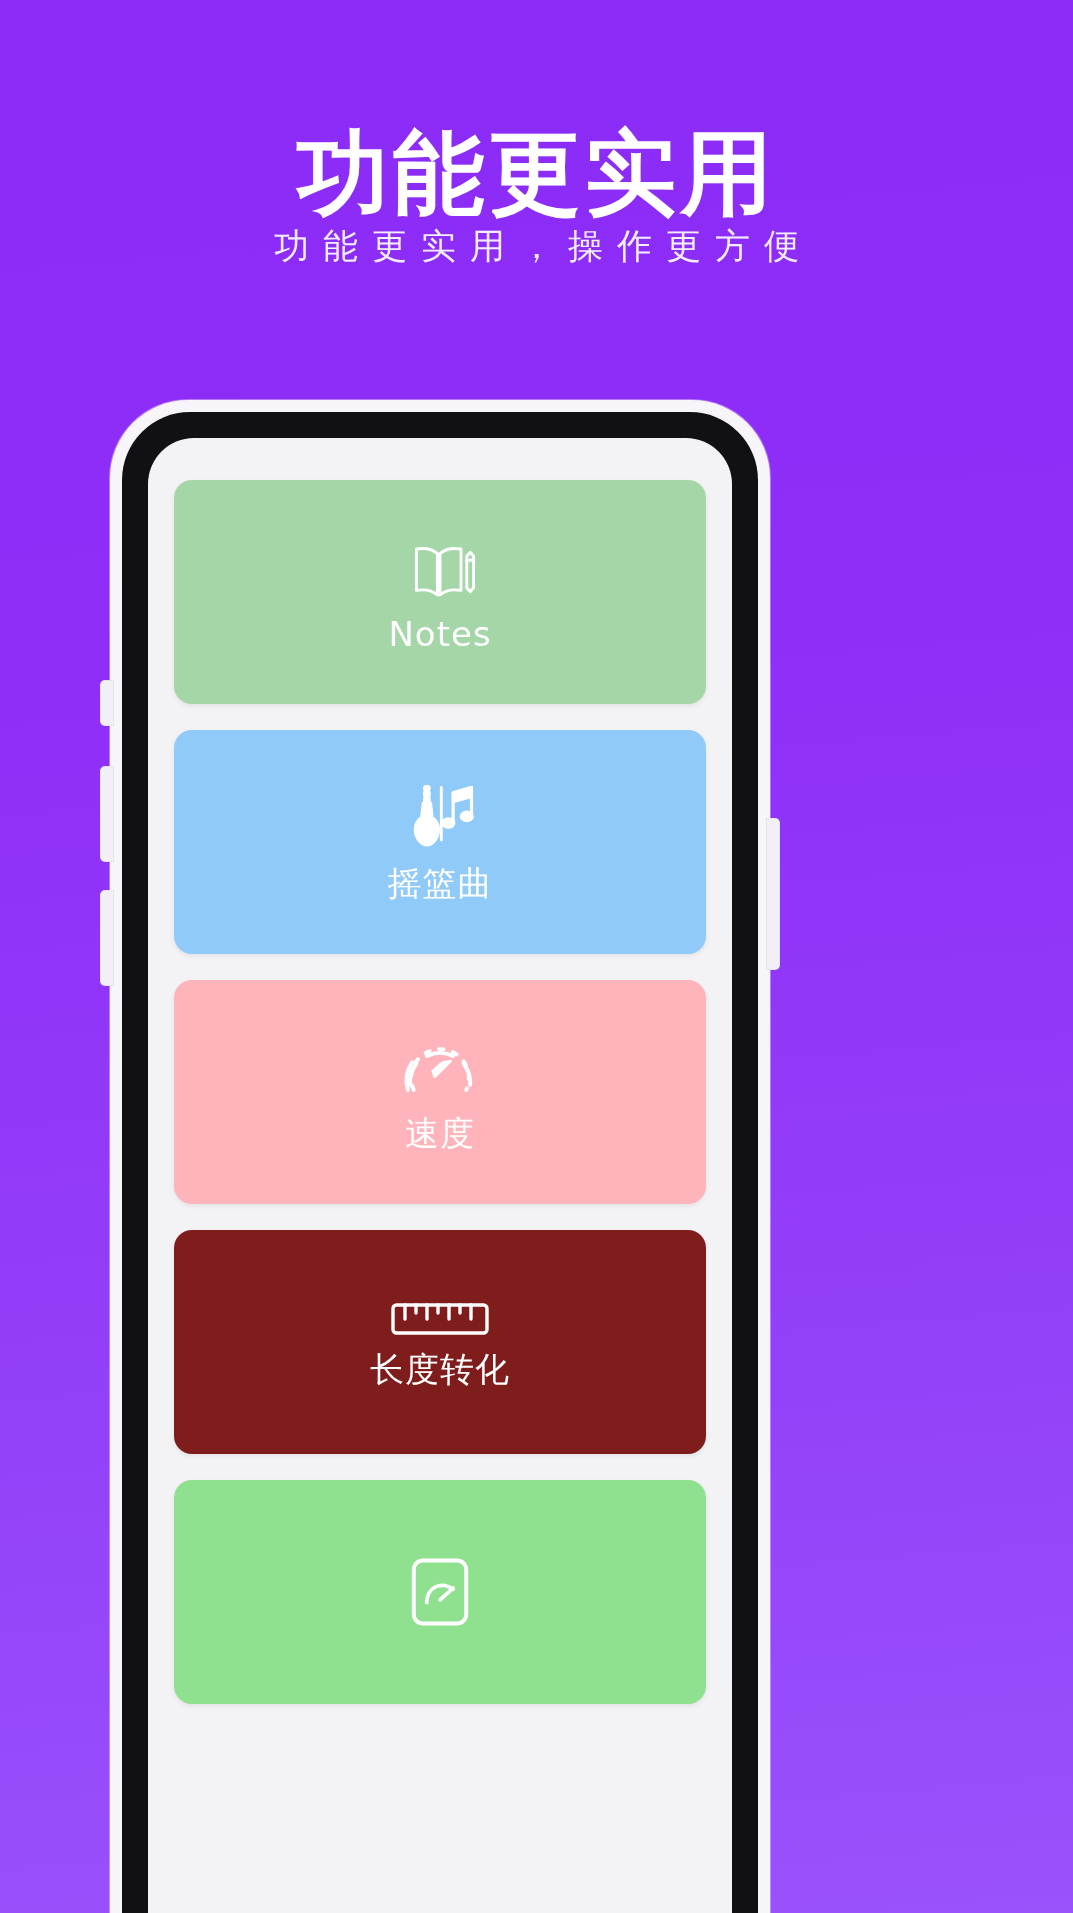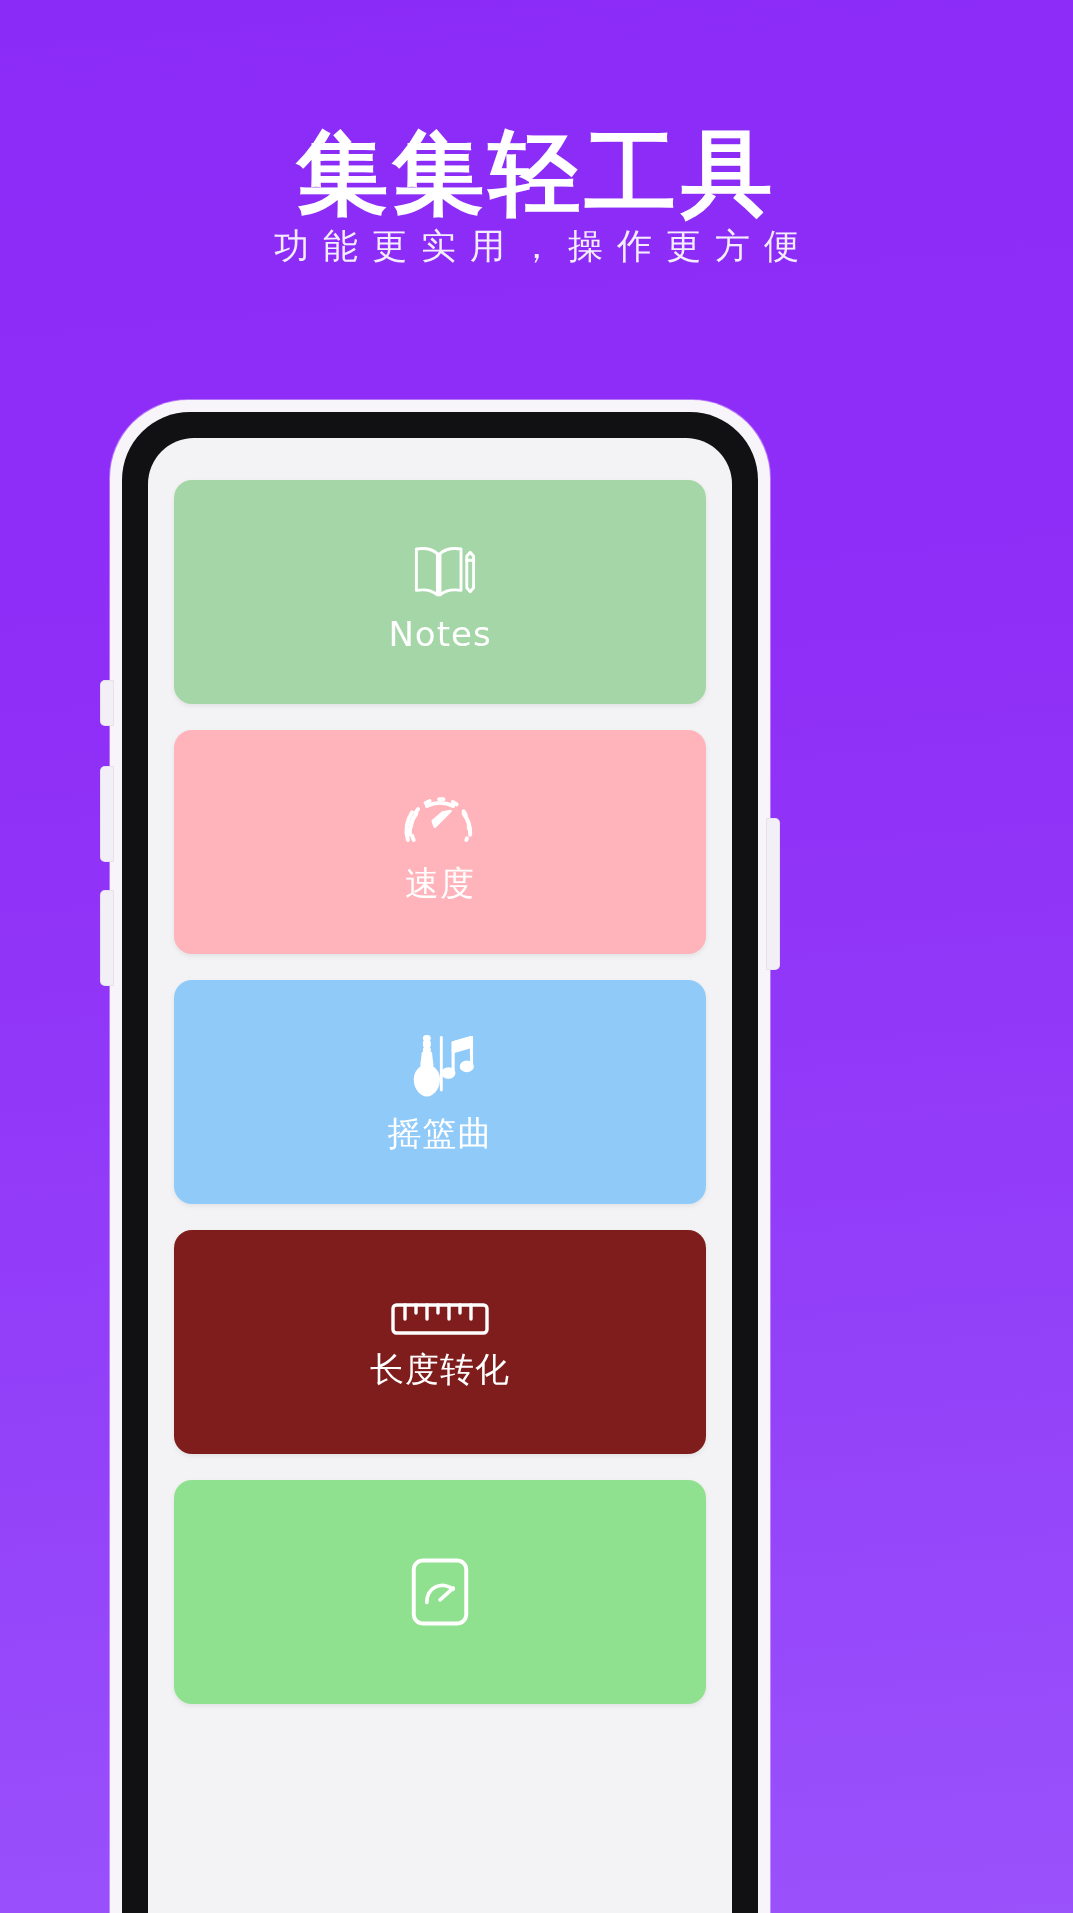--- a/index.html
+++ b/index.html
@@ -96,21 +96,21 @@
     color:#ffffff;
     font-weight:400;
     letter-spacing:1px;
     font-family:"DejaVu Sans","Liberation Sans",sans-serif;
   }
 </style>
 </head>
 <body>
 
 <div class="header">
-  <div class="app-title">集集轻工具</div>
+  <div class="app-title">功能更实用</div>
   <div class="app-subtitle">功能更实用，操作更方便</div>
 </div>
 
 <div class="phone-wrap">
   <div class="phone-rim"></div>
 
   <div class="btn-side btn-mute"></div>
   <div class="btn-side btn-volup"></div>
   <div class="btn-side btn-voldn"></div>
   <div class="btn-side btn-power"></div>
@@ -123,58 +123,58 @@
           <span class="tool-icon">
             <svg viewBox="0 0 64 64" fill="none" stroke="#ffffff" stroke-width="2.2" stroke-linecap="round" stroke-linejoin="round">
               <path d="M30 18 C26 14.5 20 13.5 14 14.5 L14 46 C20 45 26 46 30 49.5 Z"></path>
               <path d="M32 18 C36 14.5 42 13.5 48 14.5 L48 46 C42 45 36 46 32 49.5 Z"></path>
               <line x1="31" y1="18.5" x2="31" y2="49"></line>
               <path d="M55 17 L57.6 20 L57.6 44 L55 47 L52.4 44 L52.4 20 Z"></path>
               <line x1="52.4" y1="23" x2="57.6" y2="23"></line>
             </svg>
           </span>
           <span class="tool-label">Notes</span>
+        </div>
+
+        <div class="tool-card" style="background:#90caf9;">
+          <span class="tool-icon">
+            <svg viewBox="0 0 64 64" fill="none" stroke="#ffffff" stroke-width="2" stroke-linecap="round" stroke-linejoin="round">
+
+              <path d="M22 30 C16 30 13 35 13 40 C13 46 17 52 22 52 C27 52 31 46 31 40 C31 35 28 30 22 30 Z" fill="#ffffff" stroke="#ffffff"></path>
+              <path d="M18 30 C18 26 19 23 19 20 L25 20 C25 23 26 26 26 30" fill="#ffffff" stroke="#ffffff"></path>
+              <rect x="20" y="7" width="4" height="14" rx="1.6" fill="#ffffff" stroke="#ffffff"></rect>
+              <circle cx="18.4" cy="10.5" r="1.1" fill="#90caf9" stroke="none"></circle>
+              <circle cx="25.6" cy="10.5" r="1.1" fill="#90caf9" stroke="none"></circle>
+              <circle cx="18.4" cy="15.5" r="1.1" fill="#90caf9" stroke="none"></circle>
+              <circle cx="25.6" cy="15.5" r="1.1" fill="#90caf9" stroke="none"></circle>
+
+              <line x1="33" y1="8" x2="33" y2="48" stroke-width="2.2"></line>
+
+              <path d="M42 34 L42 12 L56 8 L56 29" stroke-width="2.4"></path>
+              <path d="M42 12 L56 8" stroke-width="2.4"></path>
+              <ellipse cx="38.4" cy="35" rx="4.4" ry="3.4" fill="#ffffff" stroke="#ffffff"></ellipse>
+              <ellipse cx="52.4" cy="30" rx="4.4" ry="3.4" fill="#ffffff" stroke="#ffffff"></ellipse>
+              <path d="M42 13 L56 9 L56 15 L42 19 Z" fill="#ffffff" stroke="#ffffff"></path>
+            </svg>
+          </span>
+          <span class="tool-label">摇篮曲</span>
         </div>
 
         <div class="tool-card" style="background:#ffb3ba;">
           <span class="tool-icon">
             <svg viewBox="0 0 64 64" fill="none" stroke="#ffffff" stroke-width="3" stroke-linecap="round">
               <path d="M12 48 A22 22 0 1 1 52 48" stroke-dasharray="3.4 7.4"></path>
               <path d="M7.5 48 A25.5 25.5 0 1 1 56.5 48" stroke-width="3" stroke-dasharray="22 118" stroke-dashoffset="0"></path>
               <path d="M9 44 A24 24 0 0 1 14 28" stroke-width="3"></path>
               <path d="M50 28 A24 24 0 0 1 55 44" stroke-width="3"></path>
               <path d="M22 22 A24 24 0 0 1 42 22" stroke-width="3"></path>
               <path d="M40 26 L28 38 L26.5 33.5 L34 27 Z" fill="#ffffff" stroke="#ffffff" stroke-width="2" stroke-linejoin="round"></path>
             </svg>
           </span>
           <span class="tool-label">速度</span>
-        </div>
-
-        <div class="tool-card" style="background:#90caf9;">
-          <span class="tool-icon">
-            <svg viewBox="0 0 64 64" fill="none" stroke="#ffffff" stroke-width="2" stroke-linecap="round" stroke-linejoin="round">
-
-              <path d="M22 30 C16 30 13 35 13 40 C13 46 17 52 22 52 C27 52 31 46 31 40 C31 35 28 30 22 30 Z" fill="#ffffff" stroke="#ffffff"></path>
-              <path d="M18 30 C18 26 19 23 19 20 L25 20 C25 23 26 26 26 30" fill="#ffffff" stroke="#ffffff"></path>
-              <rect x="20" y="7" width="4" height="14" rx="1.6" fill="#ffffff" stroke="#ffffff"></rect>
-              <circle cx="18.4" cy="10.5" r="1.1" fill="#90caf9" stroke="none"></circle>
-              <circle cx="25.6" cy="10.5" r="1.1" fill="#90caf9" stroke="none"></circle>
-              <circle cx="18.4" cy="15.5" r="1.1" fill="#90caf9" stroke="none"></circle>
-              <circle cx="25.6" cy="15.5" r="1.1" fill="#90caf9" stroke="none"></circle>
-
-              <line x1="33" y1="8" x2="33" y2="48" stroke-width="2.2"></line>
-
-              <path d="M42 34 L42 12 L56 8 L56 29" stroke-width="2.4"></path>
-              <path d="M42 12 L56 8" stroke-width="2.4"></path>
-              <ellipse cx="38.4" cy="35" rx="4.4" ry="3.4" fill="#ffffff" stroke="#ffffff"></ellipse>
-              <ellipse cx="52.4" cy="30" rx="4.4" ry="3.4" fill="#ffffff" stroke="#ffffff"></ellipse>
-              <path d="M42 13 L56 9 L56 15 L42 19 Z" fill="#ffffff" stroke="#ffffff"></path>
-            </svg>
-          </span>
-          <span class="tool-label">摇篮曲</span>
         </div>
 
         <div class="tool-card" style="background:#7f1d1d;">
           <span class="tool-icon" style="width:104px;height:56px;">
             <svg viewBox="0 0 104 56" fill="none" stroke="#ffffff" stroke-width="3.4" stroke-linecap="round" stroke-linejoin="round">
               <rect x="5" y="14" width="94" height="28" rx="3.5"></rect>
               <line x1="17" y1="14" x2="17" y2="28"></line>
               <line x1="28" y1="14" x2="28" y2="22"></line>
               <line x1="39" y1="14" x2="39" y2="28"></line>
               <line x1="50" y1="14" x2="50" y2="22"></line>

